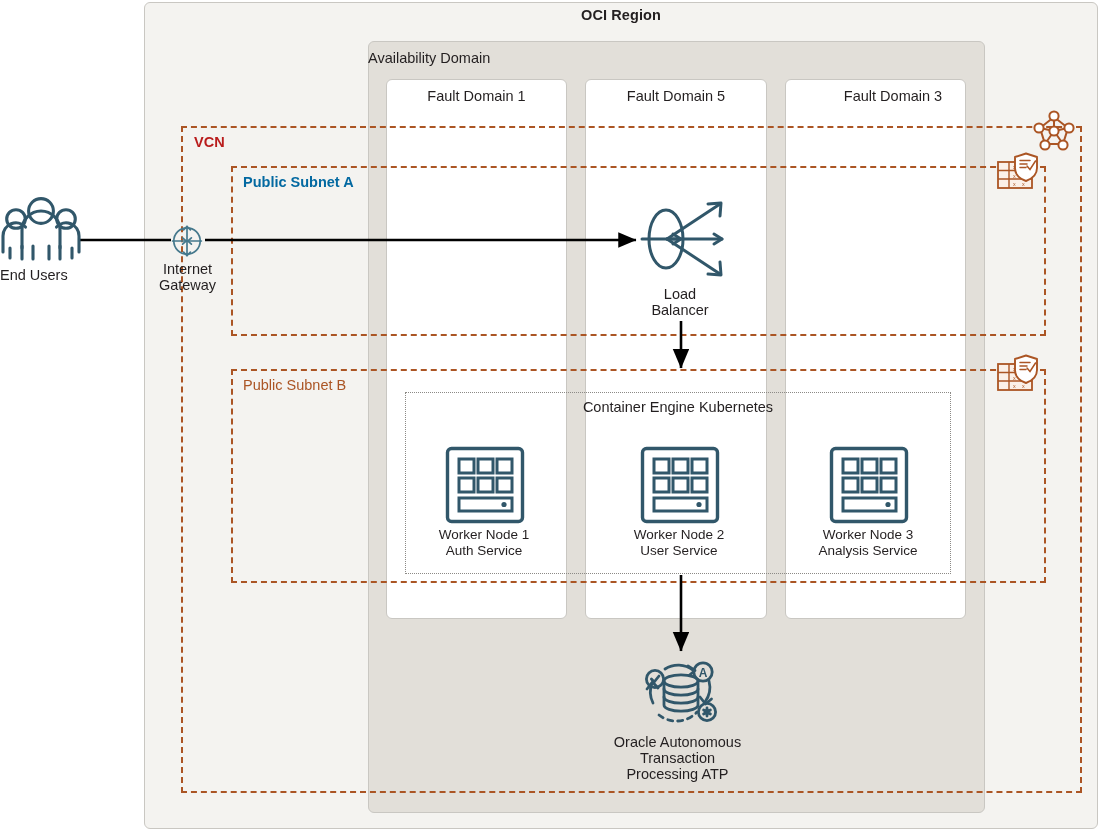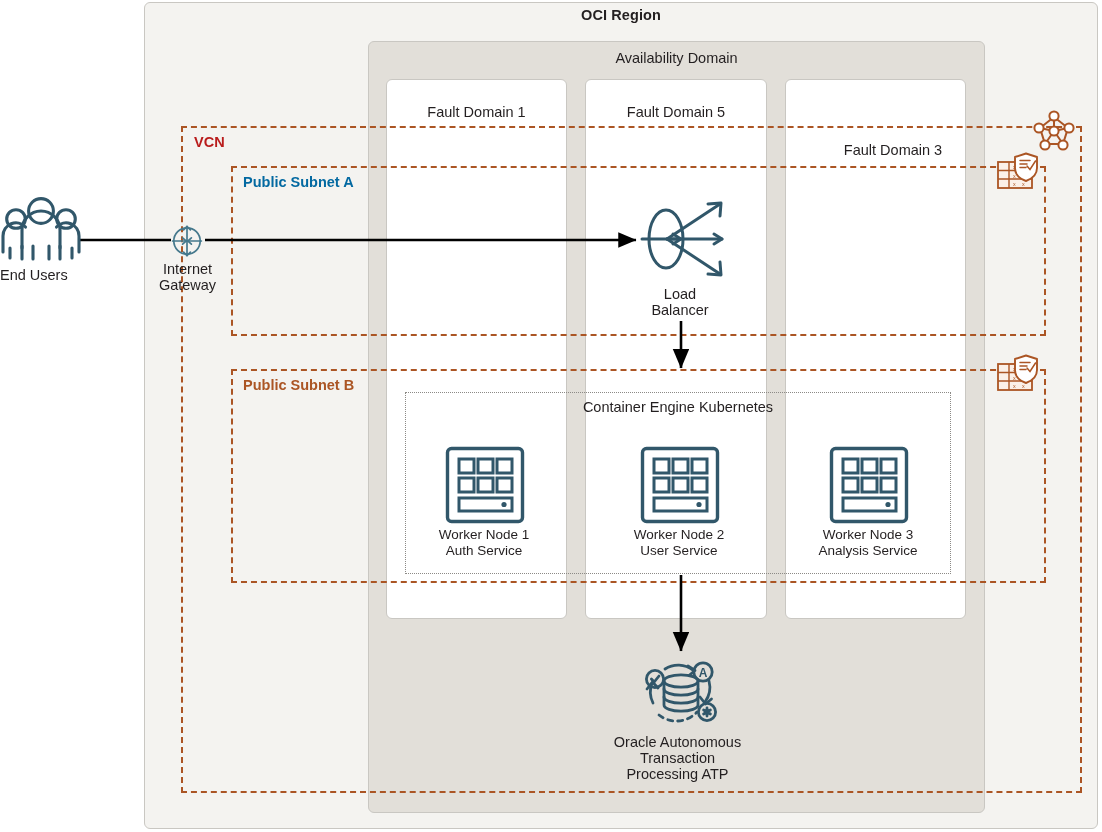--- a/index.html
+++ b/index.html
@@ -21,52 +21,52 @@
   #oci-region-title{
     left:144px;top:7px;width:954px;text-align:center;
     font-size:14.5px;font-weight:bold;letter-spacing:.1px;
   }
   #availability-domain{
     left:368px;top:41px;width:617px;height:772px;
     background:#e2dfd9;border:1px solid #c9c7c2;border-radius:6px;
     box-sizing:border-box;
   }
   #availability-domain-title{
-    left:368px;top:50px;width:617px;text-align:center;font-size:14.5px;
+    left:368px;top:50px;width:617px;font-size:14.5px;
   }
   .fault-domain{
     top:79px;height:540px;background:#ffffff;
     border:1px solid #c9c7c2;border-radius:6px;box-sizing:border-box;
   }
   #fd1{left:386px;width:181px;}
   #fd2{left:585px;width:182px;}
   #fd3{left:785px;width:181px;}
   .fault-domain-title{
-    top:104px;font-size:14.5px;text-align:center;
+    top:88px;font-size:14.5px;text-align:center;
   }
   #fd1-title{left:386px;width:181px;}
   #fd2-title{left:585px;width:182px;}
-  #fd3-title{left:785px;width:216px;margin-top:38px;}
+  #fd3-title{left:785px;width:216px;}
 
   
   #vcn{
     left:181px;top:126px;width:901px;height:667px;
     border:2px dashed #ab5524;box-sizing:border-box;background:transparent;
   }
   #vcn-label{left:194px;top:134px;font-size:14.5px;color:#b91c1c;font-weight:bold;}
   #subnet-a{
     left:231px;top:166px;width:815px;height:170px;
     border:2px dashed #ab5524;box-sizing:border-box;
   }
   #subnet-a-label{left:243px;top:174px;font-size:14.5px;color:#0369a1;font-weight:bold;}
   #subnet-b{
     left:231px;top:369px;width:815px;height:214px;
     border:2px dashed #ab5524;box-sizing:border-box;
   }
-  #subnet-b-label{left:243px;top:377px;font-size:14.5px;color:#ab5524;font-weight:bold;}
+  #subnet-b-label{left:243px;top:377px;font-size:14.5px;color:#ab5524;font-weight:normal;}
 
   
   #oke{
     left:405px;top:392px;width:546px;height:182px;
     border:1.5px dotted #8c8a86;box-sizing:border-box;background:transparent;
   }
   #oke-title{left:405px;top:399px;width:546px;text-align:center;font-size:14.5px;}
 
   
   .node{position:absolute;text-align:center;width:170px;}

